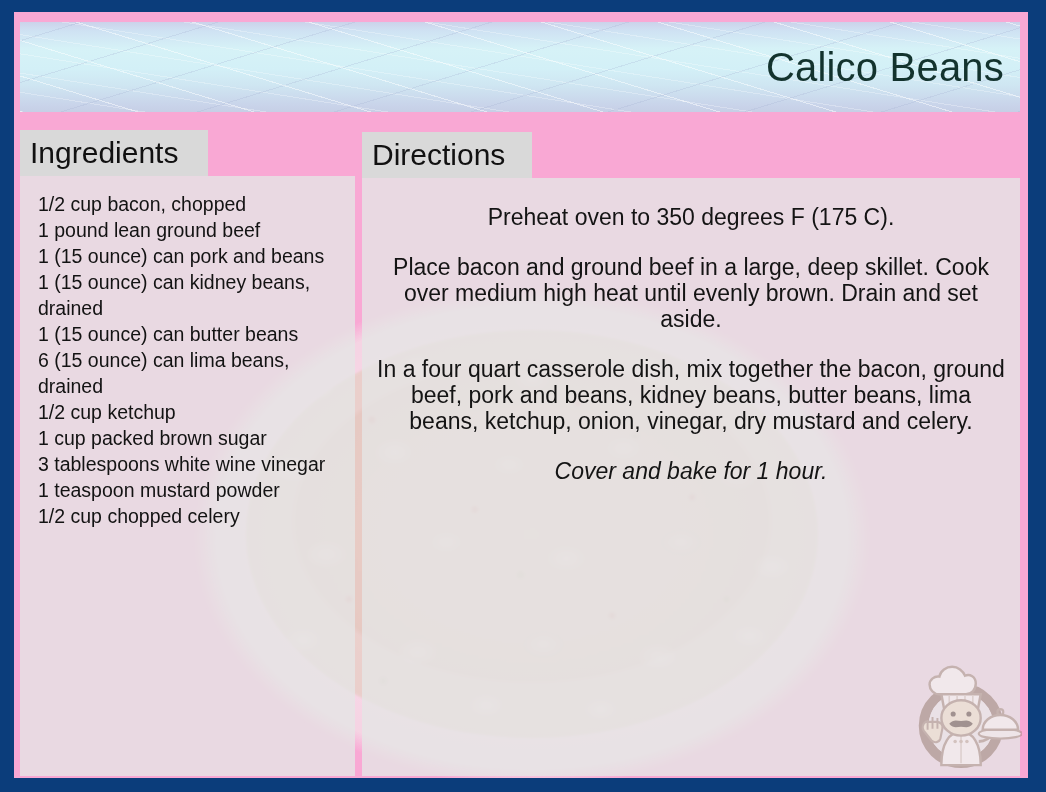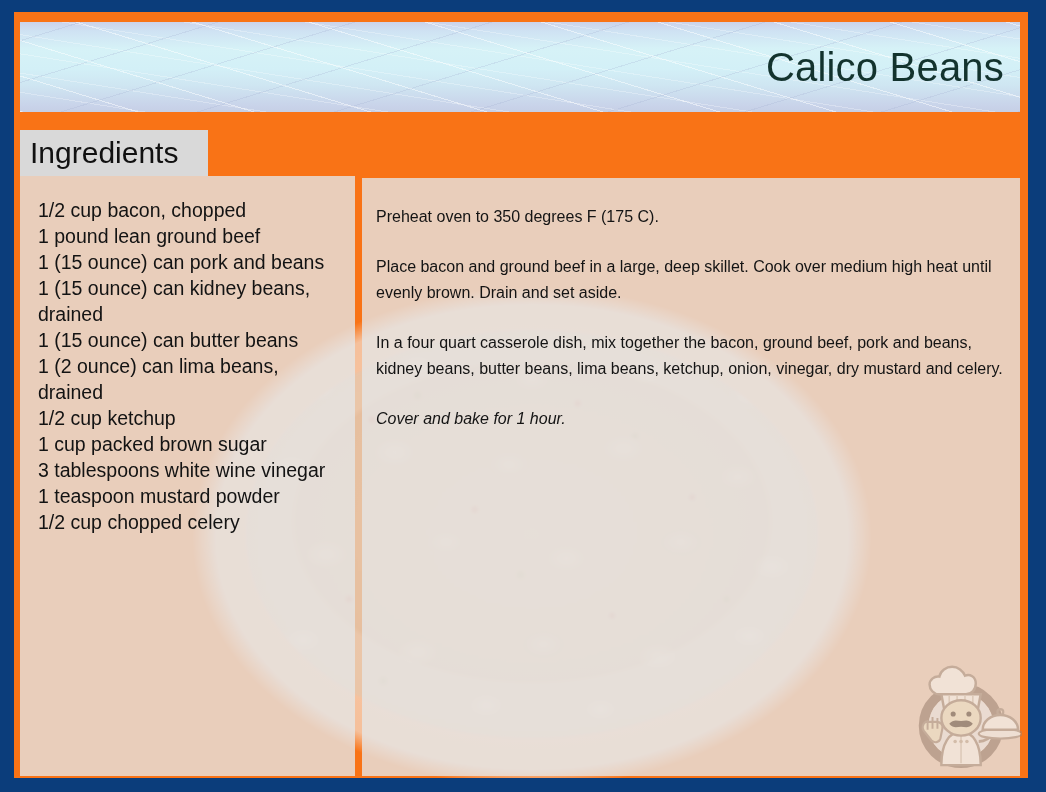--- a/index.html
+++ b/index.html
@@ -20,21 +20,21 @@
     overflow: hidden;
   }
 
   
   .sheet {
     position: absolute;
     left: 14px;
     top: 12px;
     width: 1014px;
     height: 766px;
-    background: #f97316;
+    background: #f9a8d4;
     overflow: hidden;
   }
 
   
   .banner {
     position: absolute;
     left: 6px;
     top: 10px;
     width: 1000px;
     height: 90px;
@@ -175,44 +175,45 @@
   }
 
   #ingredients-head { left: 6px;  top: 118px; width: 188px; }
   #ingredients-body { left: 6px;  top: 164px; width: 335px; height: 600px; }
   #directions-head  { left: 348px; top: 120px; width: 170px; }
   #directions-body  { left: 348px; top: 166px; width: 658px; height: 598px; }
 
   .ingredient-list {
     position: absolute;
     left: 18px;
-    top: 21px;
+    top: 15px;
     right: 6px;
     margin: 0;
     padding: 0;
     list-style: none;
   }
   .ingredient-list li {
     font-size: 19.5px;
     line-height: 26px;
     color: #131313;
     white-space: normal;
   }
 
   .direction-steps {
     position: absolute;
     left: 14px;
     top: 26px;
     width: 630px;
   }
   .direction-steps p {
     margin: 0 0 24px 0;
-    font-size: 16px;
+    font-size: 23px;
     line-height: 26px;
     color: #141414;
+    text-align: center;
   }
   .direction-steps p:last-child { margin-bottom: 0; font-style: italic; }
 
   
   .chef-logo {
     position: absolute;
     right: 6px;
     bottom: 4px;
     width: 118px;
     height: 120px;
@@ -238,29 +239,32 @@
     <div class="panel-head" id="ingredients-head">
       <span>Ingredients</span>
     </div>
     <div class="panel-body" id="ingredients-body">
       <ul class="ingredient-list">
         <li>1/2 cup bacon, chopped</li>
         <li>1 pound lean ground beef</li>
         <li>1 (15 ounce) can pork and beans</li>
         <li>1 (15 ounce) can kidney beans, drained</li>
         <li>1 (15 ounce) can butter beans</li>
-        <li>1 (2 ounce) can lima beans, drained</li>
+        <li>6 (15 ounce) can lima beans, drained</li>
         <li>1/2 cup ketchup</li>
         <li>1 cup packed brown sugar</li>
         <li>3 tablespoons white wine vinegar</li>
         <li>1 teaspoon mustard powder</li>
         <li>1/2 cup chopped celery</li>
       </ul>
     </div>
 
+    <div class="panel-head" id="directions-head">
+      <span>Directions</span>
+    </div>
     <div class="panel-body" id="directions-body">
       <div class="direction-steps">
         <p>Preheat oven to 350 degrees F (175 C).</p>
         <p>Place bacon and ground beef in a large, deep skillet. Cook over medium high heat until evenly brown. Drain and set aside.</p>
         <p>In a four quart casserole dish, mix together the bacon, ground beef, pork and beans, kidney beans, butter beans, lima beans, ketchup, onion, vinegar, dry mustard and celery.</p>
         <p>Cover and bake for 1 hour.</p>
       </div>
     </div>
 
     <svg class="chef-logo" viewBox="0 0 120 120">

